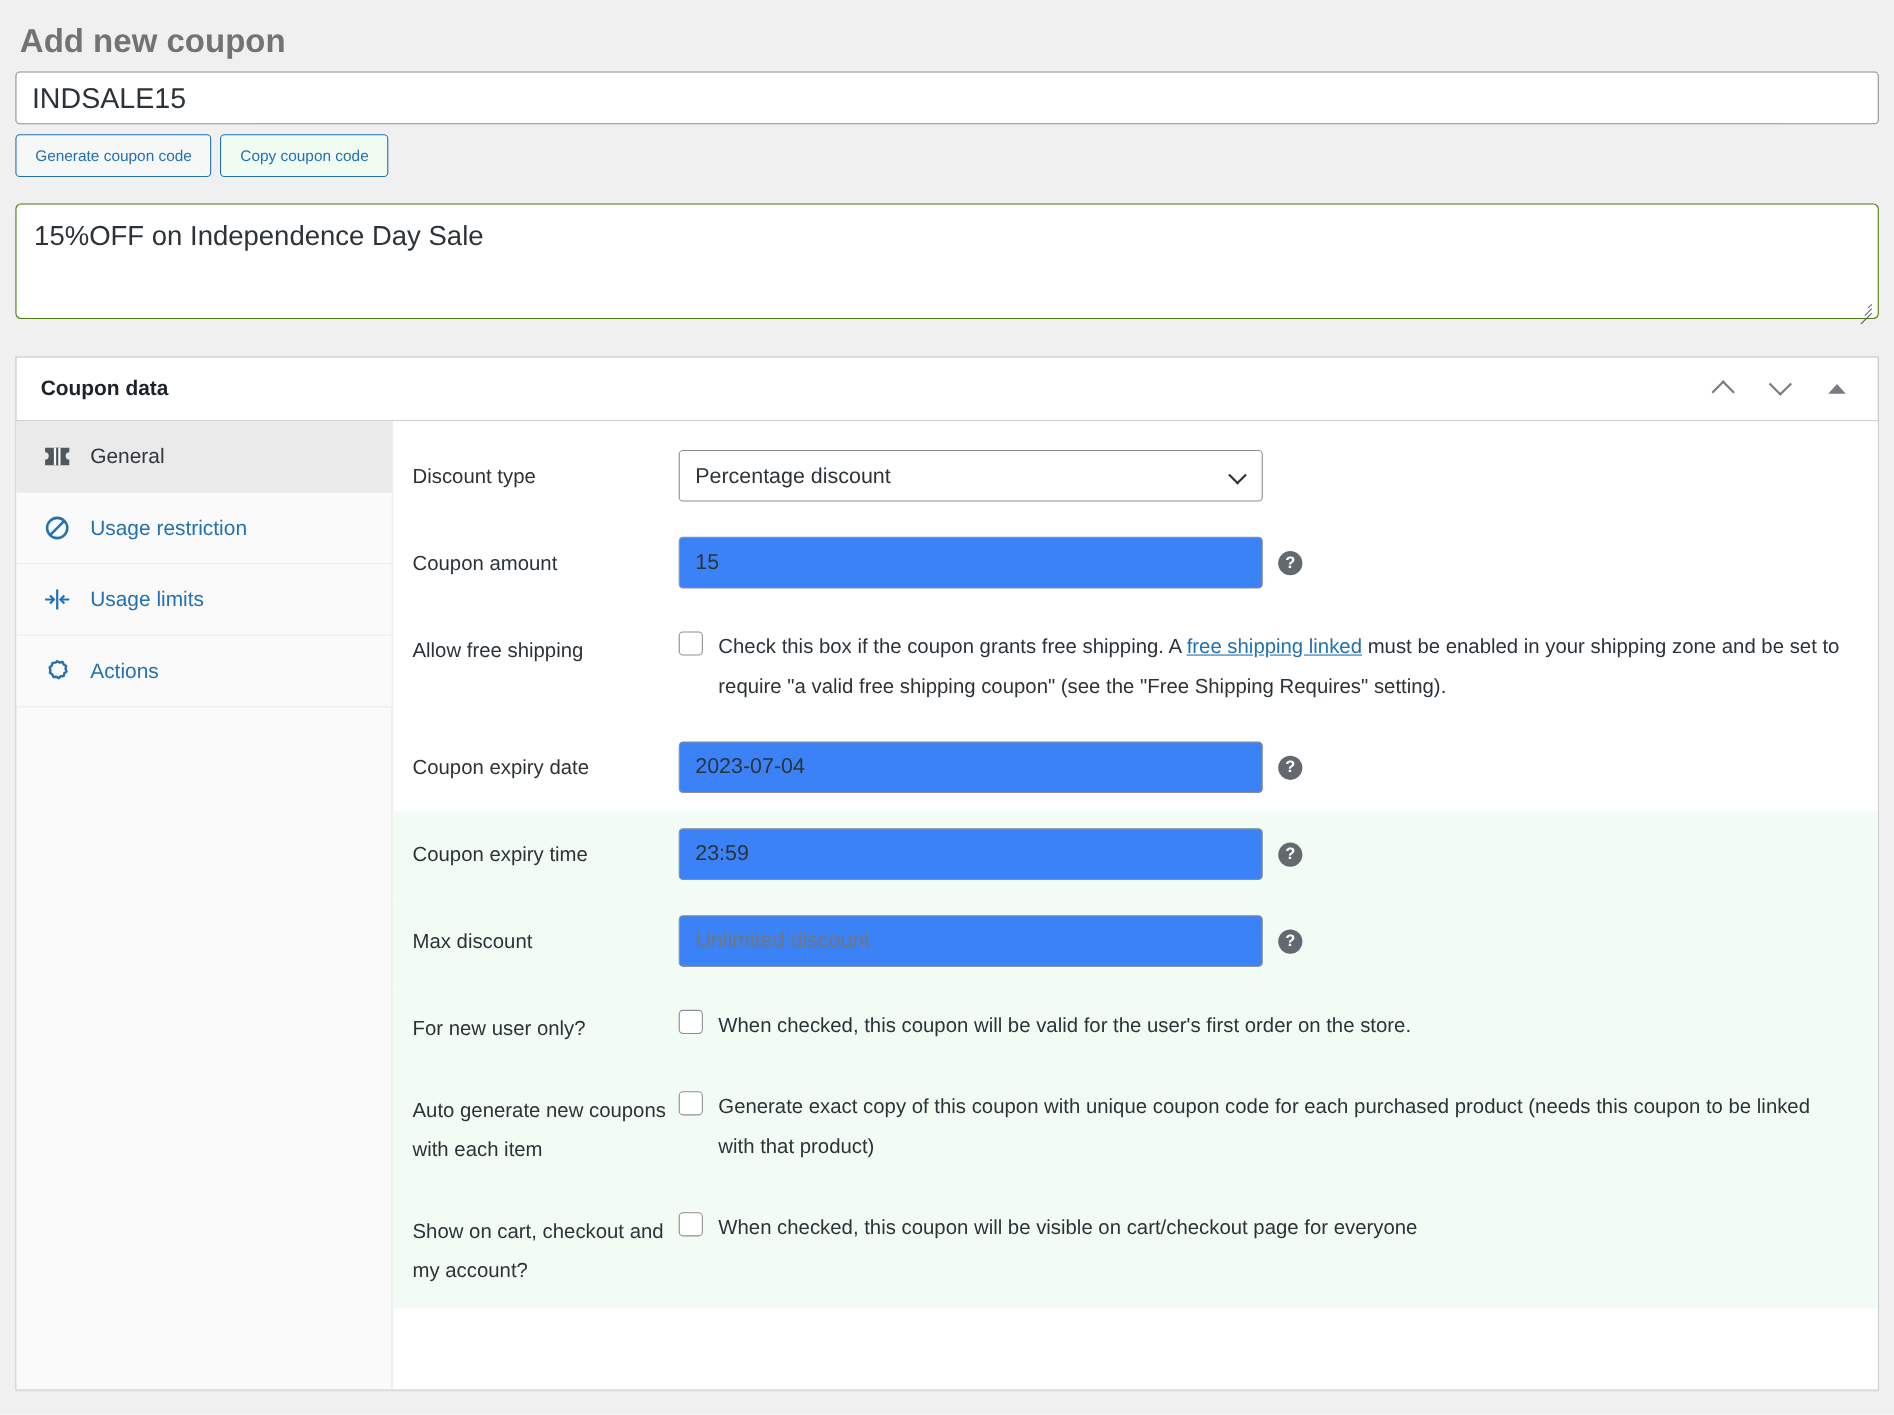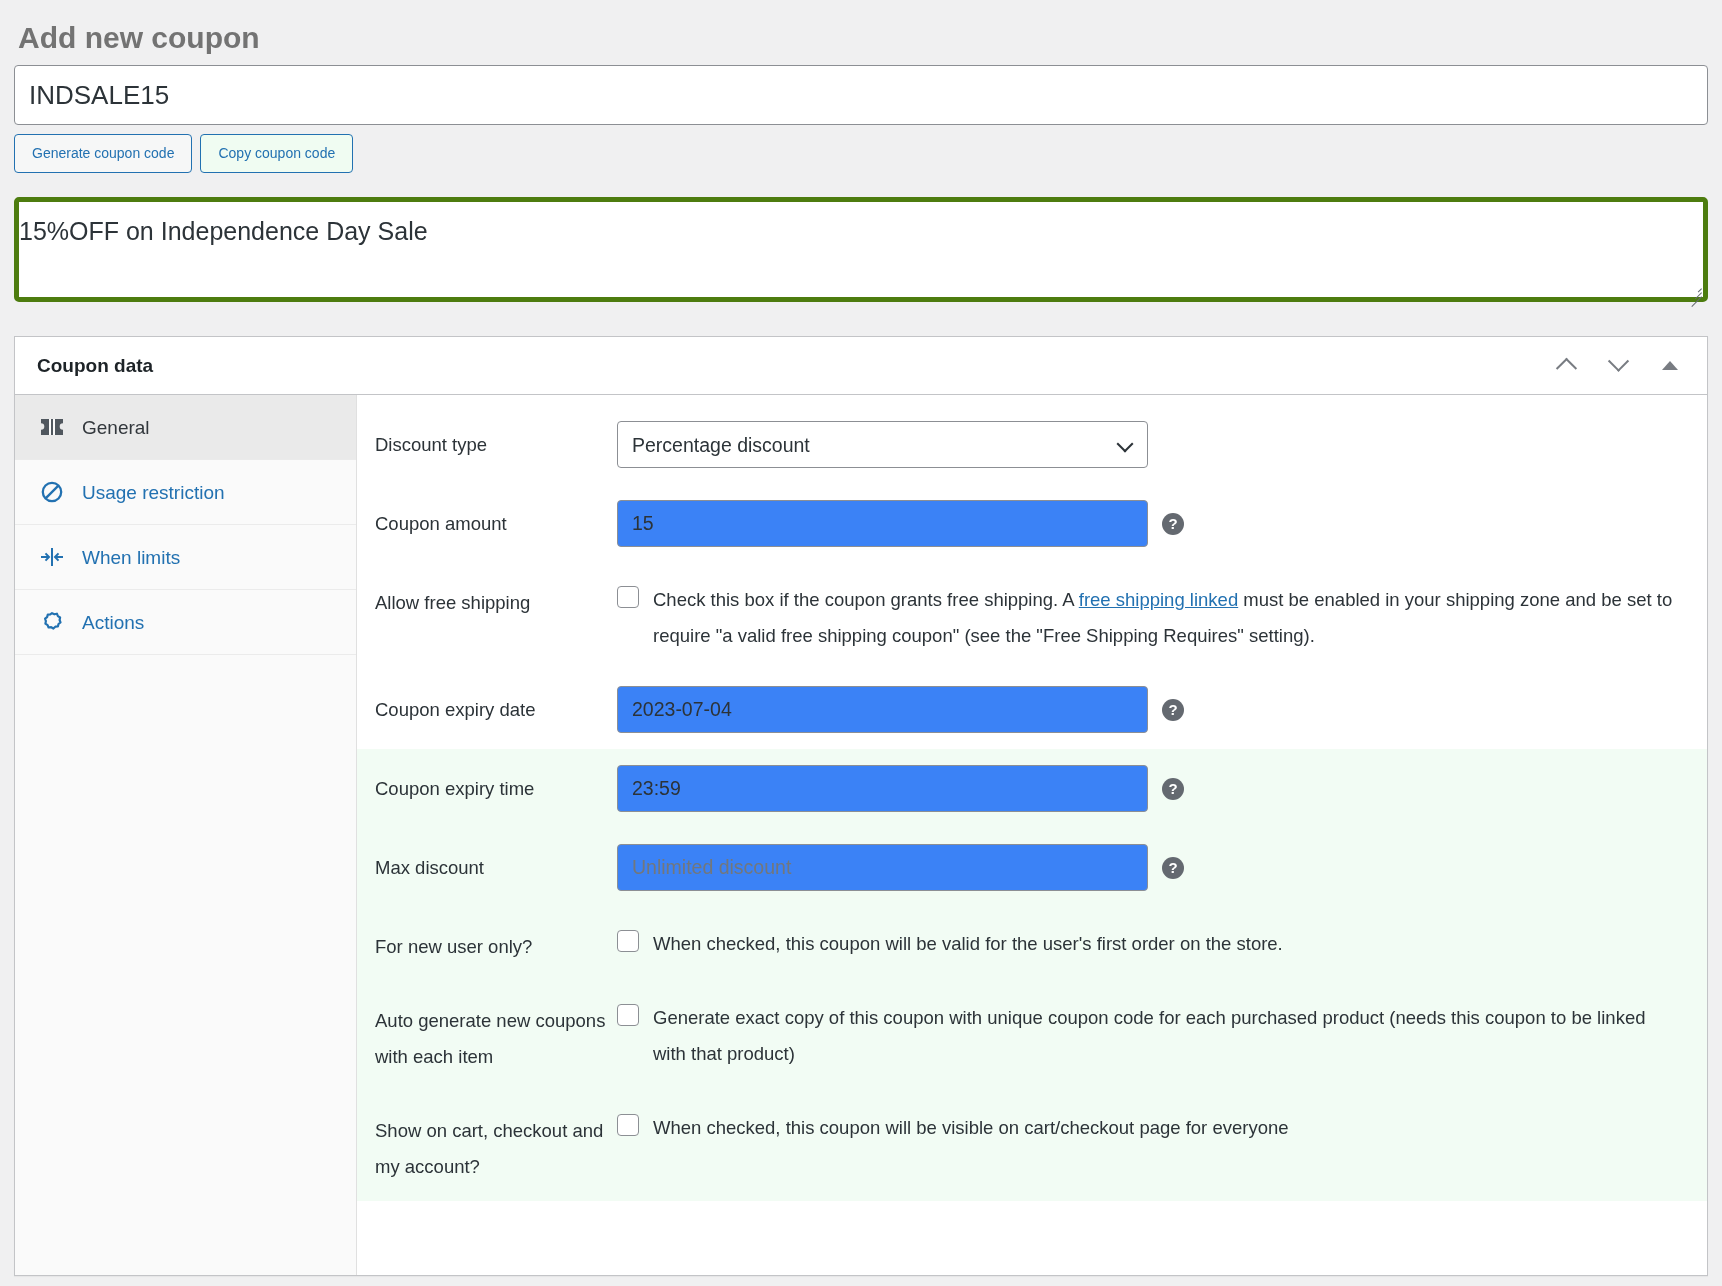--- a/index.html
+++ b/index.html
@@ -25,21 +25,21 @@
     font-weight: 700;
     line-height: 1.3;
     color: #737373;
     margin: 18px 0 8px 4px;
     padding: 0;
   }
   
   .code-input {
     display: block;
     width: 100%;
-    height: 60px;
+    height: 48px;
     padding: 6px 14px;
     font-family: "Liberation Sans", sans-serif;
     font-size: 26px;
     line-height: 1.4;
     color: #2c3338;
     background: #ffffff;
     border: 1px solid #8c8f94;
     border-radius: 4px;
     outline: none;
   }
@@ -66,27 +66,27 @@
   }
   
   .desc-wrap {
     margin-top: 24px;
     position: relative;
   }
   .desc-area {
     display: block;
     width: 100%;
     height: 105px;
-    padding: 12px 0;
+    padding: 12px 16px;
     font-family: "Liberation Sans", sans-serif;
     font-size: 25px;
     line-height: 1.4;
     color: #2c3338;
     background: #ffffff;
-    border: 5px solid #4d7c0f;
+    border: 1px solid #4d7c0f;
     border-radius: 5px;
     resize: none;
     outline: none;
     overflow: hidden;
   }
   .resize-grip {
     position: absolute;
     right: 4px;
     bottom: 3px;
     width: 16px;
@@ -377,21 +377,21 @@
         <li class="tab">
           <span class="ico">
             <svg width="26" height="24" viewBox="0 0 26 24" aria-hidden="true">
               <line x1="13" y1="3" x2="13" y2="21" stroke="#2271b1" stroke-width="2"></line>
               <line x1="2" y1="12" x2="9.5" y2="12" stroke="#2271b1" stroke-width="2"></line>
               <polyline points="6.5,8.4 10,12 6.5,15.6" fill="none" stroke="#2271b1" stroke-width="2"></polyline>
               <line x1="24" y1="12" x2="16.5" y2="12" stroke="#2271b1" stroke-width="2"></line>
               <polyline points="19.5,8.4 16,12 19.5,15.6" fill="none" stroke="#2271b1" stroke-width="2"></polyline>
             </svg>
           </span>
-          <span class="label">When limits</span>
+          <span class="label">Usage limits</span>
         </li>
         <li class="tab">
           <span class="ico">
             <svg width="24" height="24" viewBox="0 0 24 24" aria-hidden="true">
               <path fill="none" stroke="#2271b1" stroke-width="2.2" stroke-linejoin="round" d="M12 3.2l2.4 1.1 2.5-.6 1 2.4 2.2 1.4-.5 2.5.9 2.4-2 1.6-.6 2.5-2.6.2-1.9 1.8-2.2-1.3-2.6.3-1-2.4-2.2-1.5.5-2.5-.8-2.4 2-1.6.7-2.5 2.5-.2z"></path>
             </svg>
           </span>
           <span class="label">Actions</span>
         </li>
       </ul>

